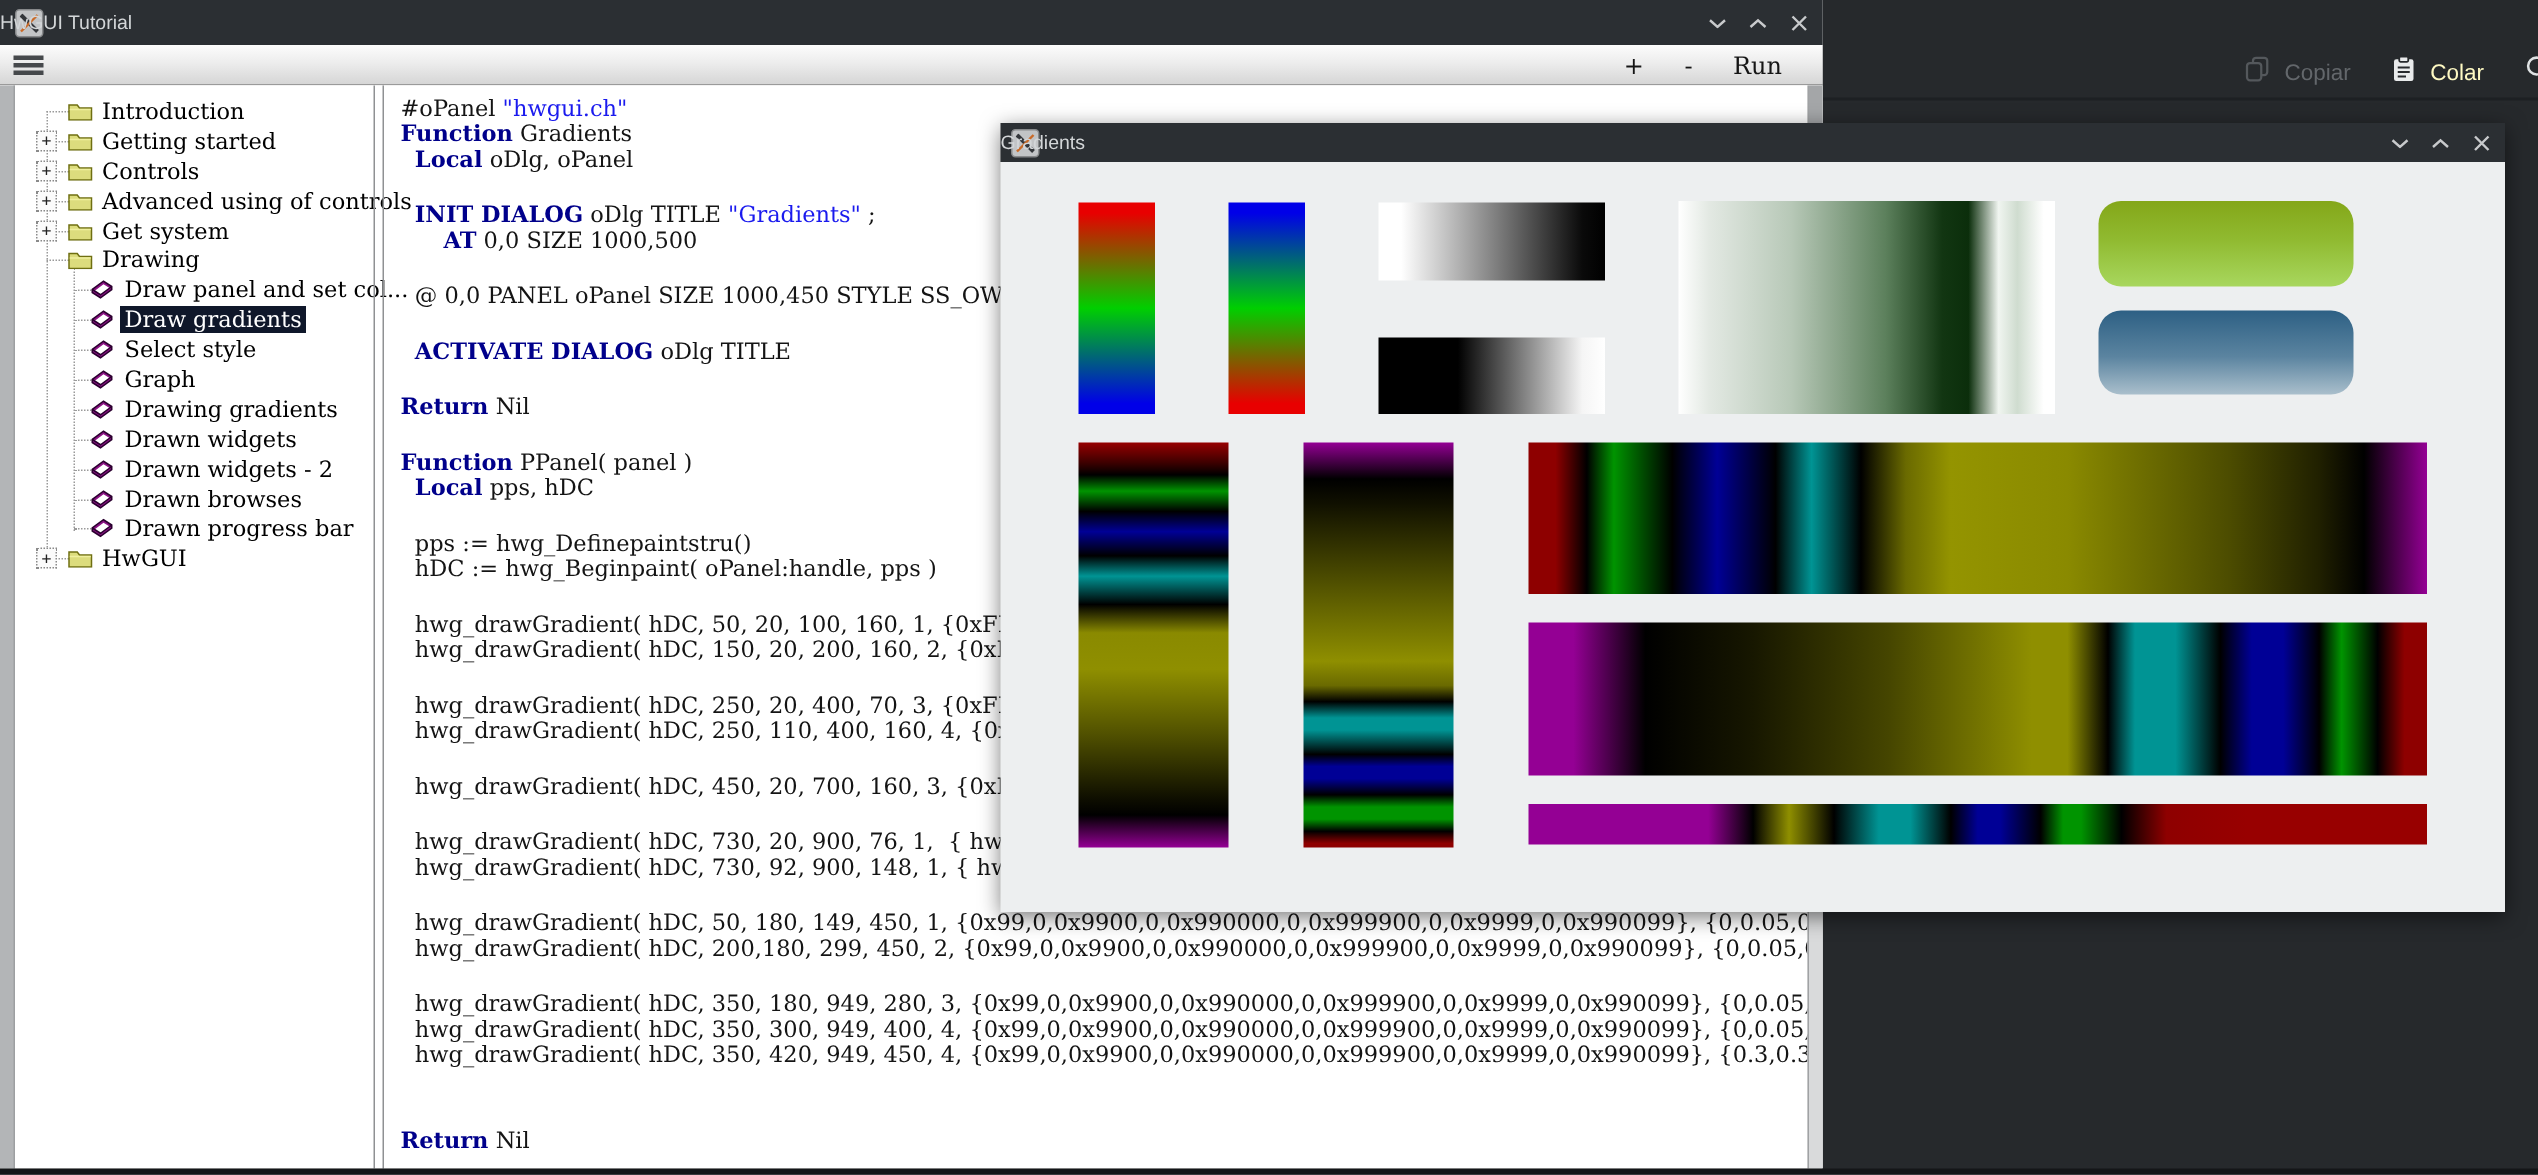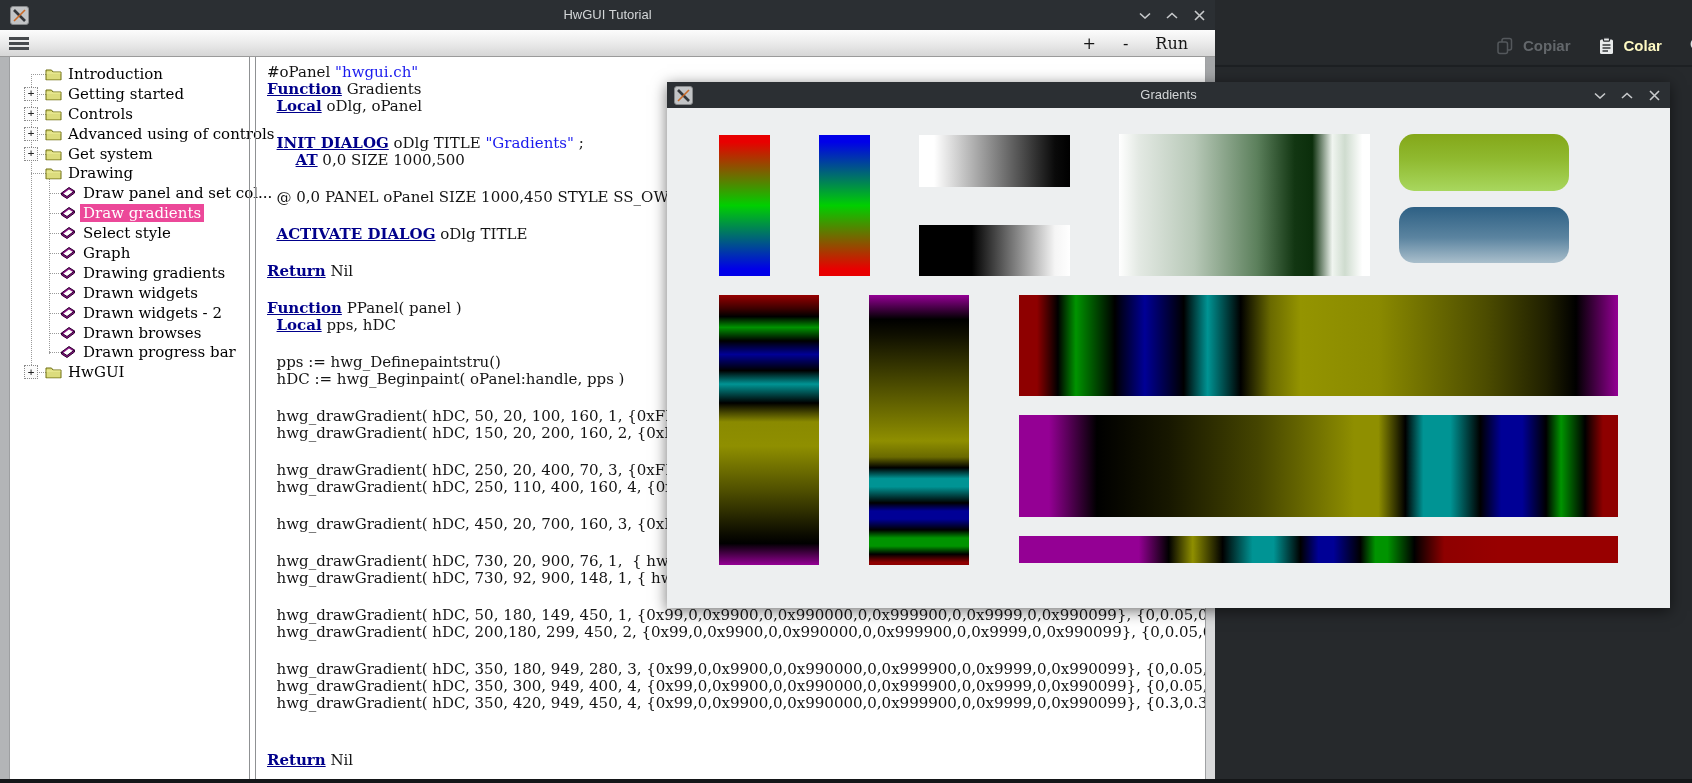--- a/index.html
+++ b/index.html
@@ -2,30 +2,30 @@
 <html><head>
 <meta charset="utf-8">
 <style>
   html,body{margin:0;padding:0;background:#101113;}
   #canvas{position:relative;width:1692px;height:783px;overflow:hidden;
           background:#26292c;font-family:"Liberation Sans",sans-serif;
           -webkit-font-smoothing:antialiased;}
 
   
   #bg-actions{position:absolute;top:30px;left:1496px;height:36px;display:flex;align-items:center;}
-  .bg-action{display:flex;gap:9px;margin-right:27px;font-weight:bold;}
+  .bg-action{display:flex;align-items:center;gap:9px;margin-right:27px;}
   .bg-action .lbl{font-size:15px;}
   .lbl-disabled{color:#63676b;}
   .lbl-enabled{color:#fef9c3;}
   #bg-divider{position:absolute;top:65px;left:1215px;width:477px;height:2px;background:#1d2023;}
   #bg-bottom-strip{position:absolute;left:0;top:779px;width:1692px;height:4px;background:#141618;z-index:50;}
 
   
   .titlebar{position:absolute;left:0;top:0;width:100%;background:#2b2f33;}
-  .titlebar .title{position:absolute;left:0;right:0;text-align:center;color:#d3d6d8;font-size:13px;}
+  .titlebar .title{position:absolute;left:0;right:0;text-align:left;color:#d3d6d8;font-size:13px;}
   .winbtns{position:absolute;right:9px;top:0;height:100%;display:flex;align-items:center;gap:13px;}
   .winbtn{width:14px;height:14px;display:flex;align-items:center;justify-content:center;cursor:default;}
   .appicon{position:absolute;width:17px;height:17px;background:#c2c4c6;border:1px solid #87898b;
            border-radius:3px;display:flex;align-items:center;justify-content:center;overflow:hidden;}
 
   
   #main-window{position:absolute;left:0;top:0;width:1215px;height:779px;background:#ffffff;z-index:10;}
   #main-titlebar{height:30px;}
   #main-titlebar .title{top:7px;}
   #main-titlebar .appicon{left:10px;top:6px;}
@@ -54,30 +54,30 @@
      font-family:"DejaVu Serif",serif;font-size:15px;color:#000;white-space:nowrap;z-index:2;}
   .tree-row .stub{position:absolute;top:50%;border-top:1px dotted #9a9a9a;}
   .stub-root{left:21px;width:25px;} .stub-child{left:39px;width:12px;}
   .expander{position:absolute;left:14px;top:50%;margin-top:-7px;width:12px;height:12px;background:#fbfbfb;
      border:1px dotted #8a8a8a;font:11px "DejaVu Sans Mono",monospace;color:#222;
      display:flex;align-items:center;justify-content:center;z-index:2;}
   .tree-icon{position:absolute;top:50%;transform:translateY(-50%);display:flex;z-index:2;}
   .icon-root{left:35px;} .icon-child{left:50px;}
   .tree-label{position:relative;z-index:2;padding:0 3px;}
   .lab-root{margin-left:55px;} .lab-child{margin-left:70px;}
-  .tree-selected{background:#ec4899;color:#fff;}
+  .tree-selected{background:#0f172a;color:#fff;}
   .tree-vline{position:absolute;width:1px;border-left:1px dotted #9a9a9a;z-index:1;}
   #vline1{left:21px;top:17px;height:299px;}
   #vline2{left:39px;top:121px;height:176px;}
 
   
   .code-line{height:17px;line-height:17px;white-space:pre;
      font-family:"DejaVu Serif",serif;font-size:15px;color:#141414;}
   .code-blank{height:20px;}
-  .tok-k{color:#00008b;font-weight:bold;text-decoration:underline;}
+  .tok-k{color:#00008b;font-weight:bold;}
   .tok-s{color:#1a1aee;}
 
   
   #grad-window{position:absolute;left:667px;top:82px;width:1003px;height:526px;z-index:20;
      box-shadow:0 3px 14px rgba(0,0,0,0.55);}
   #grad-titlebar{height:26px;}
   #grad-titlebar .title{top:5px;}
   #grad-titlebar .appicon{left:7px;top:4px;}
   #grad-content{position:absolute;left:0;top:26px;width:100%;height:500px;background:#edeff0;}
   .swatch{position:absolute;}

